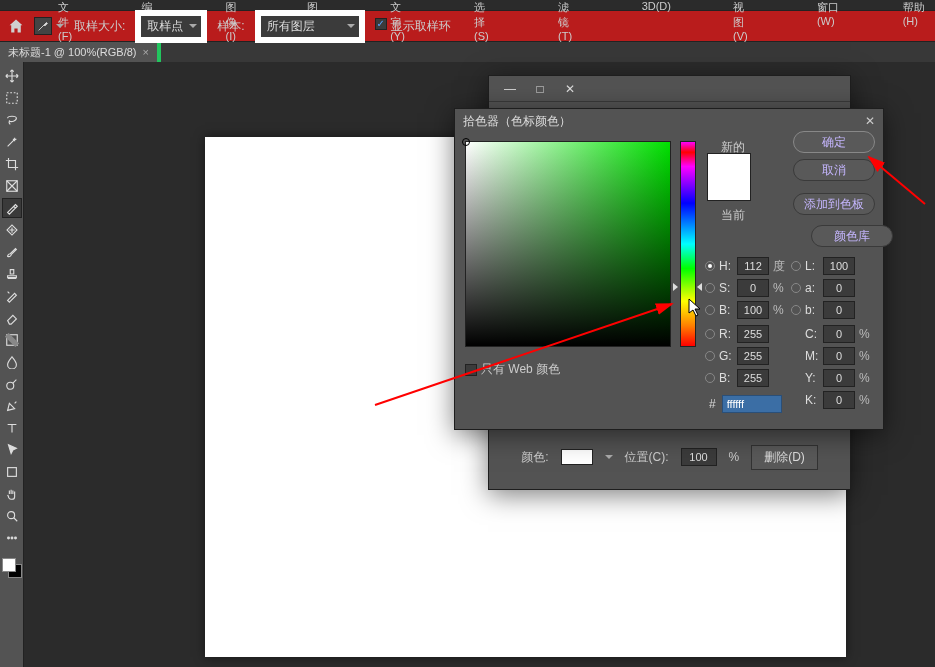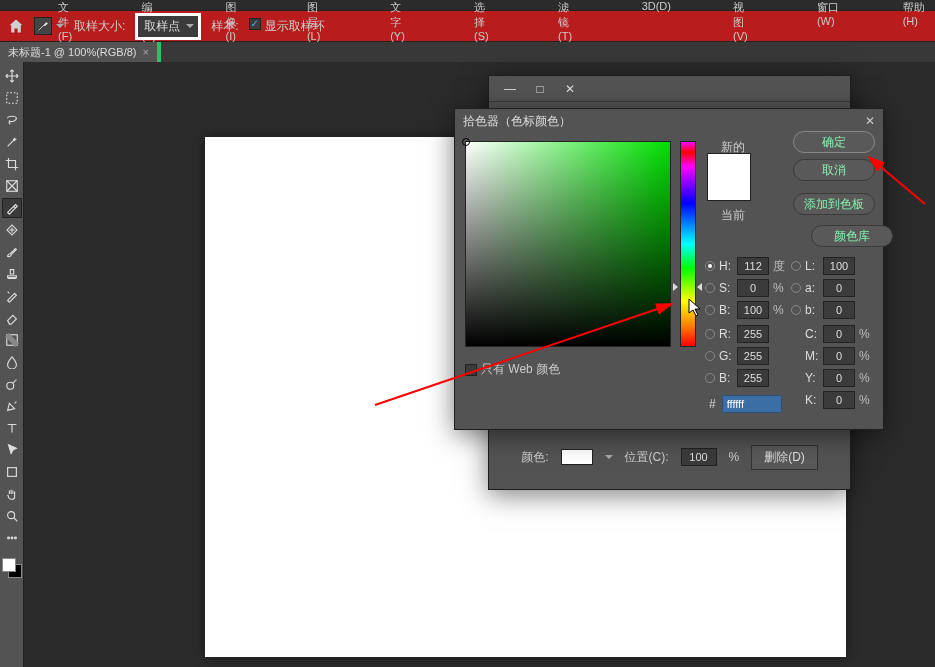--- a/index.html
+++ b/index.html
@@ -6,21 +6,21 @@
   body { background: #535353; width: 935px; height: 667px; overflow: hidden; position: relative; font-size: 12px; color: #d8d8d8; }
 
   .menubar { height: 10px; background: #2b2b2b; display: flex; padding: 0 4px; align-items: flex-start; gap: 2px; font-size: 11px; }
   .menubar .menu-item { padding: 0 6px; color: #ccc; margin-left: 48px; }
 
   .optbar { height: 32px; background: #b91c1c; border-top: 1px solid #222; border-bottom: 1px solid #222; display: flex; align-items: center; padding: 0 8px; gap: 10px; }
   .home-icon { width: 16px; height: 16px; display: inline-block; background: #d0d0d0; clip-path: polygon(50% 10%, 90% 45%, 80% 45%, 80% 90%, 60% 90%, 60% 65%, 40% 65%, 40% 90%, 20% 90%, 20% 45%, 10% 45%); }
   .eyedrop-opt { width: 18px; height: 18px; background: #444; border: 1px solid #222; display: flex; align-items: center; justify-content: center; }
   .eyedrop-opt svg { width: 14px; height: 14px; }
   .lbl { color: #ccc; }
-  .opt-select { background: #3b3b3b; border: 3px solid #ffffff; color: #ddd; padding: 2px 18px 2px 6px; font-size: 12px; position: relative; }
+  .opt-select { background: #3b3b3b; border: 6px solid #ffffff; color: #ddd; padding: 2px 18px 2px 6px; font-size: 12px; position: relative; }
   .chev { position: absolute; right: 4px; top: 50%; transform: translateY(-50%); border-left: 4px solid transparent; border-right: 4px solid transparent; border-top: 4px solid #aaa; }
   .chk { width: 12px; height: 12px; background: #3b3b3b; border: 1px solid #222; display: inline-flex; align-items: center; justify-content: center; margin-right: 4px; }
   .chk.on::after { content: "✓"; color: #59a5ff; font-size: 10px; }
 
   .tabbar { height: 20px; background: #383838; display: flex; align-items: center; }
   .tab { background: #535353; height: 20px; padding: 3px 8px; display: flex; align-items: center; color: #ddd; border-right: 4px solid #22c55e; font-size: 11px; }
   .tab .x { margin-left: 6px; color: #aaa; }
 
   .work { position: absolute; left: 0; top: 62px; right: 0; bottom: 0; background: #2b2b2b; }
   .toolbar { position: absolute; left: 0; top: 0; width: 24px; bottom: 0; background: #535353; border-right: 1px solid #222; display: flex; flex-direction: column; align-items: center; padding-top: 4px; gap: 2px; }
@@ -55,21 +55,21 @@
 
   .hue-l { position: absolute; left: 218px; top: 150px; border-top: 4px solid transparent; border-bottom: 4px solid transparent; border-left: 5px solid #ddd; }
   .hue-bar { position: absolute; left: 225px; top: 8px; width: 16px; height: 206px; background: linear-gradient(to bottom, #ff00ff 0%, #ff0000 5%, #ff00ff 12%, #0000ff 30%, #00ffff 50%, #00ff00 62%, #ffff00 78%, #ff8000 90%, #ff0000 100%); border: 1px solid #222; }
   .hue-r { position: absolute; left: 242px; top: 150px; border-top: 4px solid transparent; border-bottom: 4px solid transparent; border-right: 5px solid #ddd; }
 
   .preview { position: absolute; left: 252px; top: 20px; width: 44px; height: 48px; border: 1px solid #222; }
   .preview .new { height: 50%; background: #fff; }
   .preview .cur { height: 50%; background: #fff; }
   .plabel { position: absolute; color: #ccc; }
 
-  .btn { width: 82px; height: 22px; background: #595959; border: 1px solid #3a3a3a; border-radius: 11px; color: #86efac; display: flex; align-items: center; justify-content: center; position: absolute; font-size: 12px; }
+  .btn { width: 82px; height: 22px; background: #595959; border: 1px solid #3a3a3a; border-radius: 11px; color: #c4b5fd; display: flex; align-items: center; justify-content: center; position: absolute; font-size: 12px; }
   .btn.primary { border: 1px solid #888; }
 
   .webonly { position: absolute; left: 10px; top: 228px; display: flex; align-items: center; color: #ccc; }
 
   .fields { position: absolute; left: 250px; top: 124px; right: 8px; }
   .row { display: flex; align-items: center; gap: 4px; margin-bottom: 4px; }
   .radio { width: 10px; height: 10px; border: 1px solid #888; border-radius: 50%; display: inline-flex; align-items: center; justify-content: center; }
   .radio.on::after { content: ""; width: 4px; height: 4px; background: #fff; border-radius: 50%; }
   .flabel { width: 14px; color: #ddd; }
   .fin { width: 32px; height: 18px; background: #3b3b3b; border: 1px solid #222; color: #ddd; text-align: center; font-size: 11px; }
@@ -99,20 +99,21 @@
   <span class="home-icon"></span>
   <span class="eyedrop-opt">
     <svg viewBox="0 0 16 16">
         <path d="M3 13 L9 7 M9 7 L12 4 L13 5 L10 8 Z" stroke="#ddd" fill="#ddd"></path>
       </svg>
   </span>
   <span style="border-left:4px solid transparent;border-right:4px solid transparent;border-top:4px solid #aaa;margin-left:-6px"></span>
   <span class="lbl">取样大小:</span>
   <span class="opt-select"><span>取样点</span><span class="chev"></span></span>
   <span class="lbl">样本:</span>
+  <span class="opt-select" style="width:110px"><span>所有图层</span><span class="chev"></span></span>
   <span style="display:flex;align-items:flex-start">
     <span class="chk on"></span>
     <span class="lbl">显示取样环</span>
   </span>
 </div>
 
 <div class="tabbar">
   <div class="tab">
     <span>未标题-1 @ 100%(RGB/8)</span>
     <span class="x">×</span>

